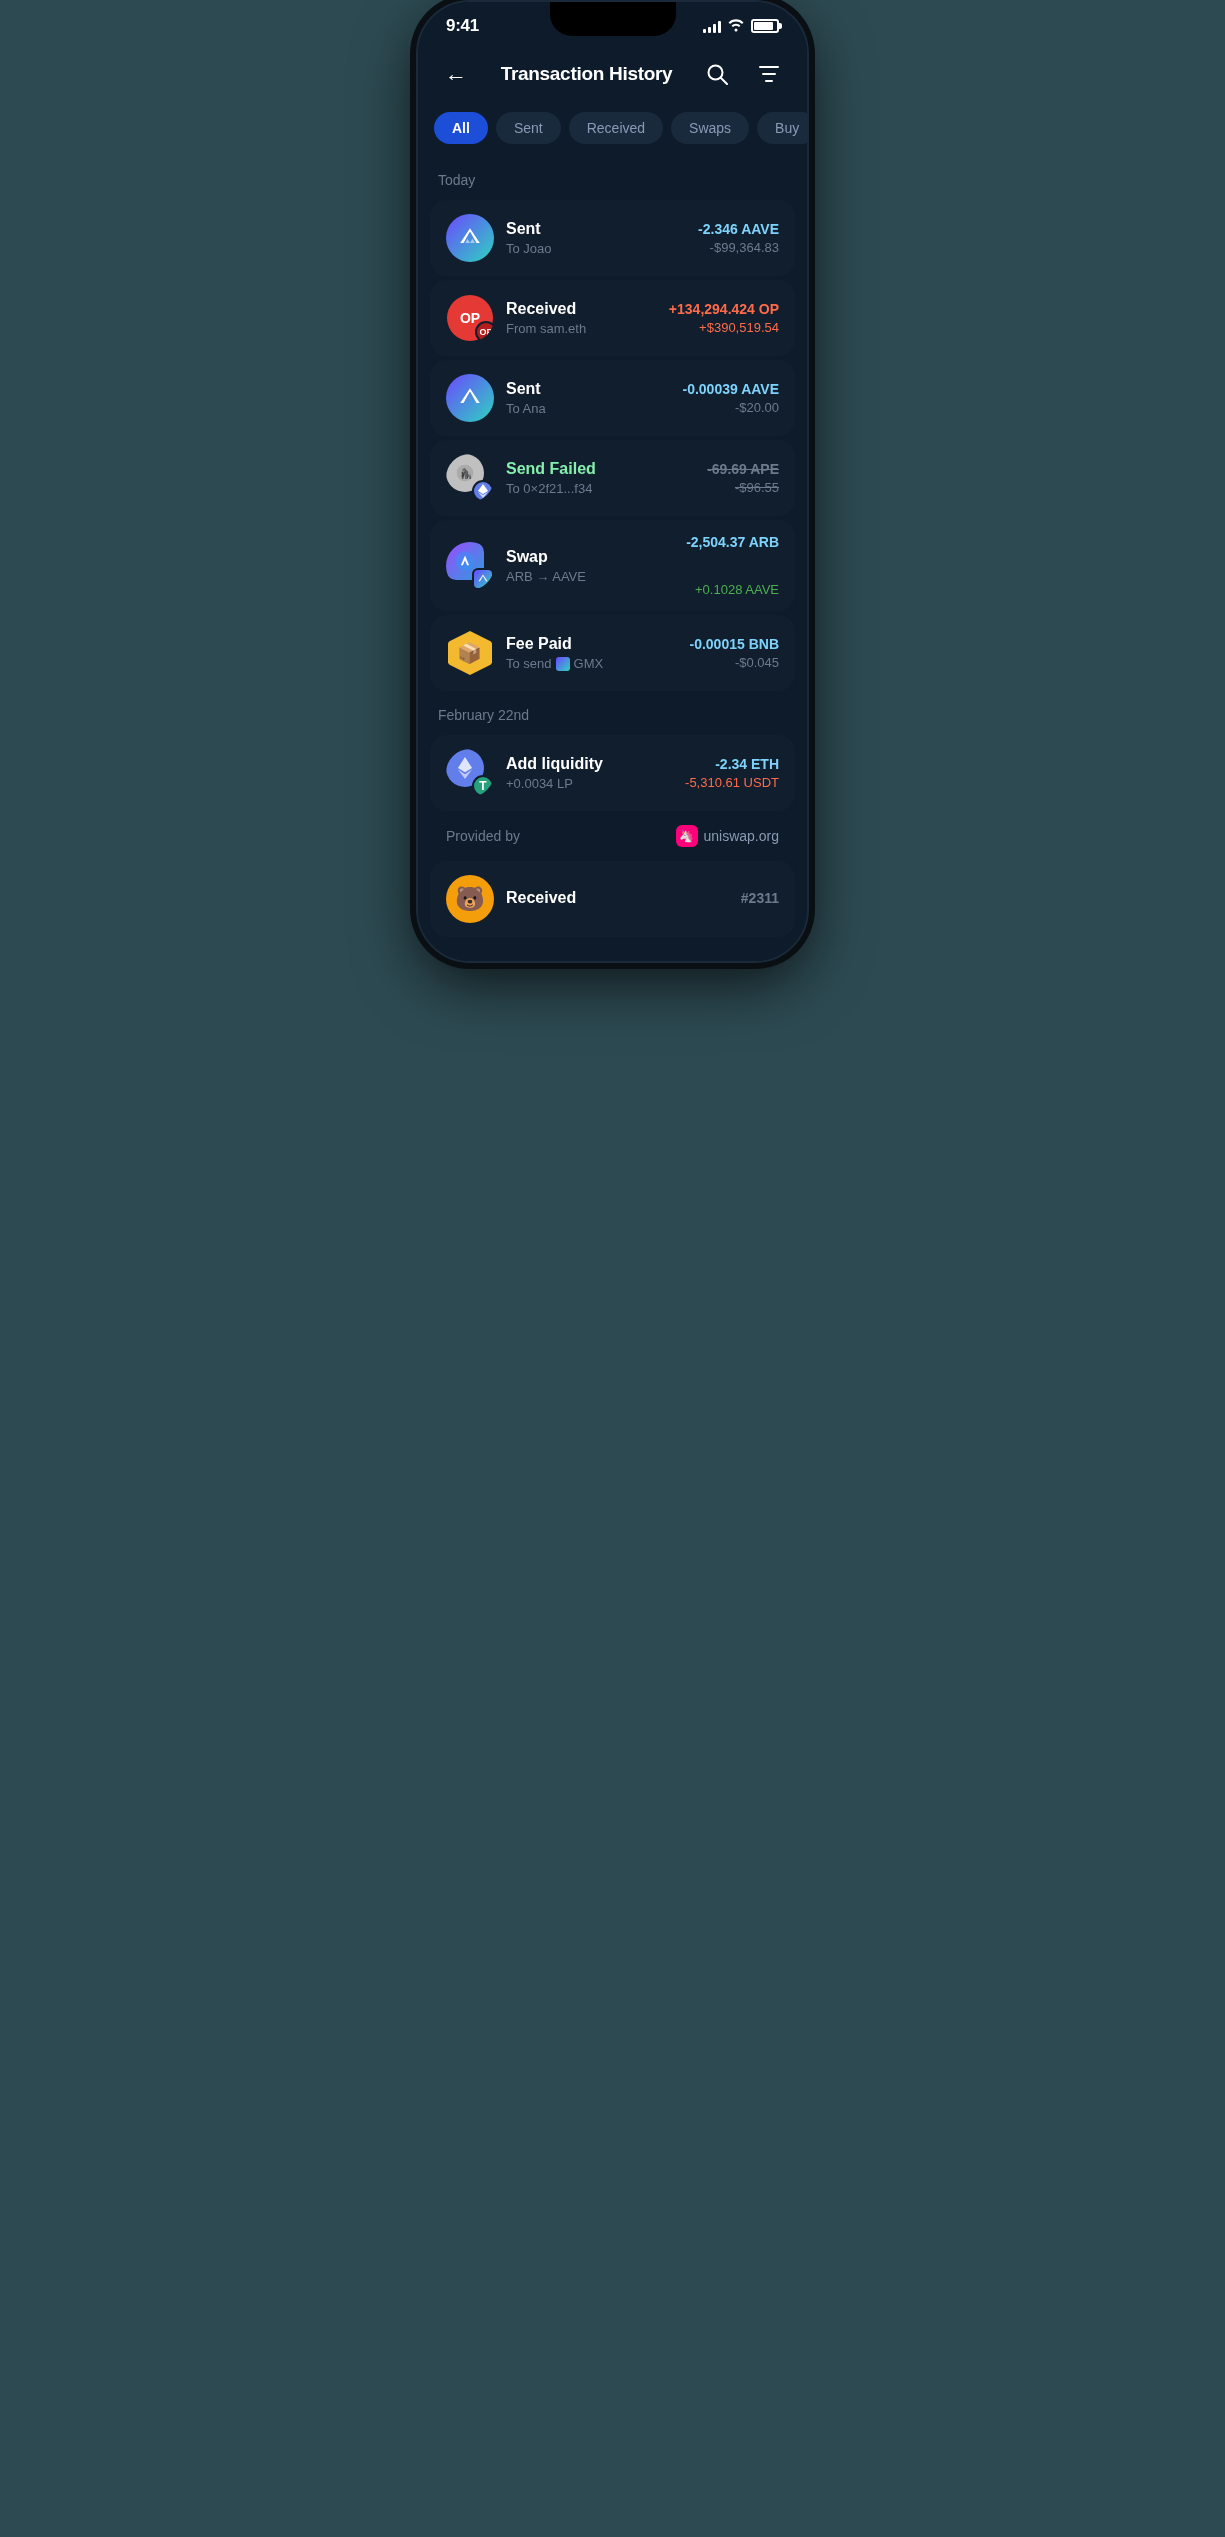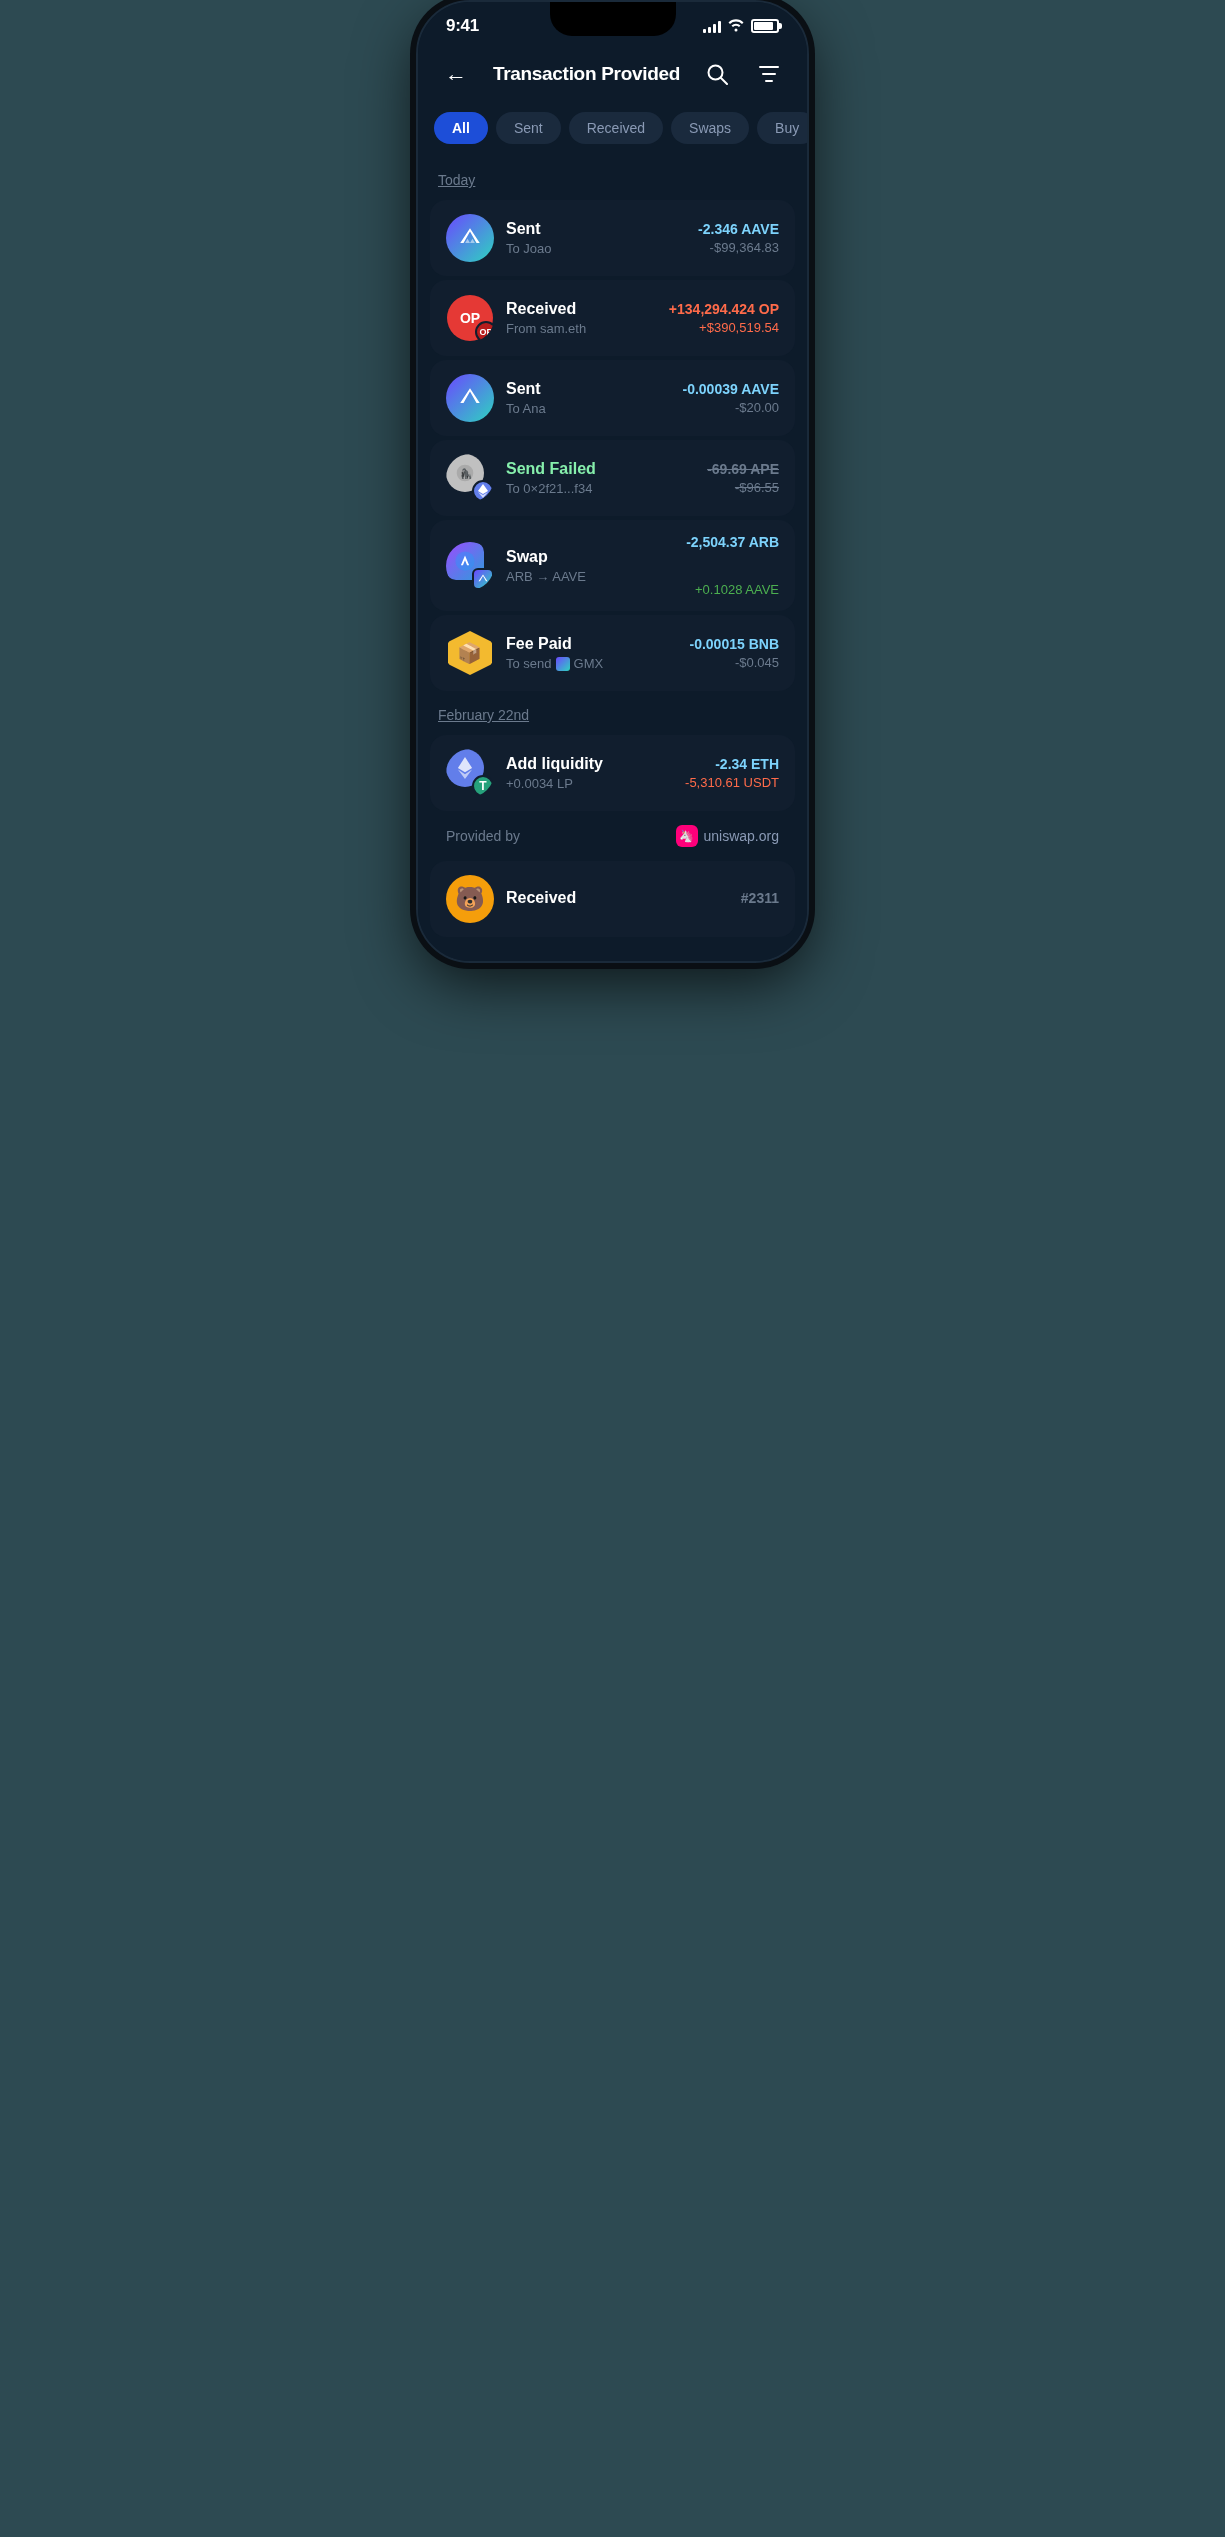--- a/index.html
+++ b/index.html
@@ -184,21 +184,20 @@
     .content-area {
       background: #0d1b2a;
       padding: 0 0 20px;
     }
 
     .section-label {
       color: #6b7a8d;
       font-size: 14px;
       font-weight: 500;
       padding: 12px 20px 8px;
-      text-decoration: underline;
     }
 
     .tx-card {
       background: #111e2e;
       border-radius: 16px;
       margin: 4px 12px;
       padding: 14px 16px;
       display: flex;
       align-items: center;
       gap: 12px;
@@ -456,21 +455,21 @@
       <div class="battery-icon">
         <div class="battery-fill"></div>
       </div>
     </div>
   </div>
 
   <div class="app-header">
     <div class="back-btn">
       <span class="back-arrow">←</span>
     </div>
-    <span class="header-title">Transaction Provided</span>
+    <span class="header-title">Transaction History</span>
     <div class="header-actions">
       <div class="header-icon-btn">
         <svg width="22" height="22" viewBox="0 0 22 22" fill="none">
           <circle cx="9.5" cy="9.5" r="7" stroke="white" stroke-width="2"></circle>
           <line x1="15" y1="15" x2="21" y2="21" stroke="white" stroke-width="2" stroke-linecap="round"></line>
         </svg>
       </div>
       <div class="header-icon-btn">
         <svg width="22" height="22" viewBox="0 0 22 22" fill="none">
           <path d="M2 4h18M5 11h12M8 18h6" stroke="white" stroke-width="2" stroke-linecap="round"></path>

